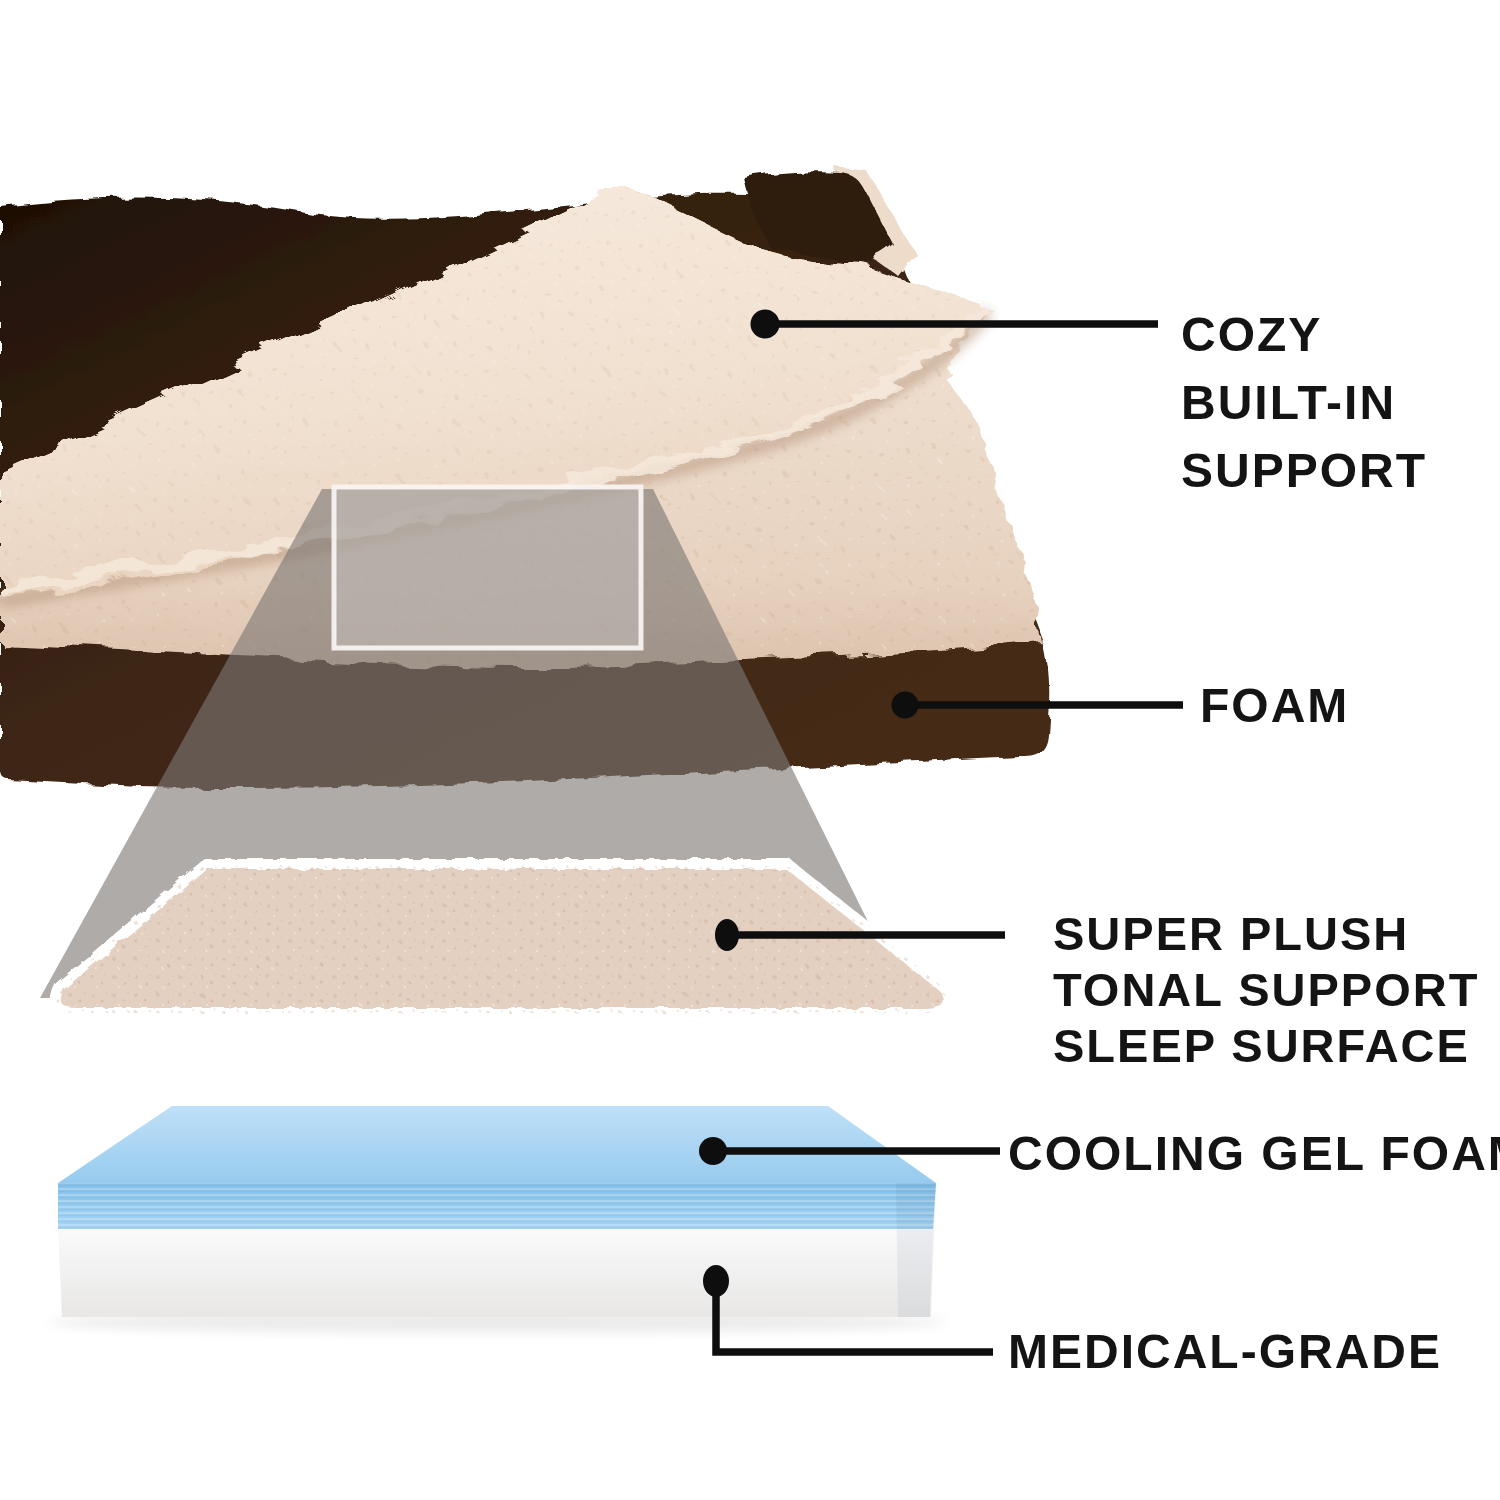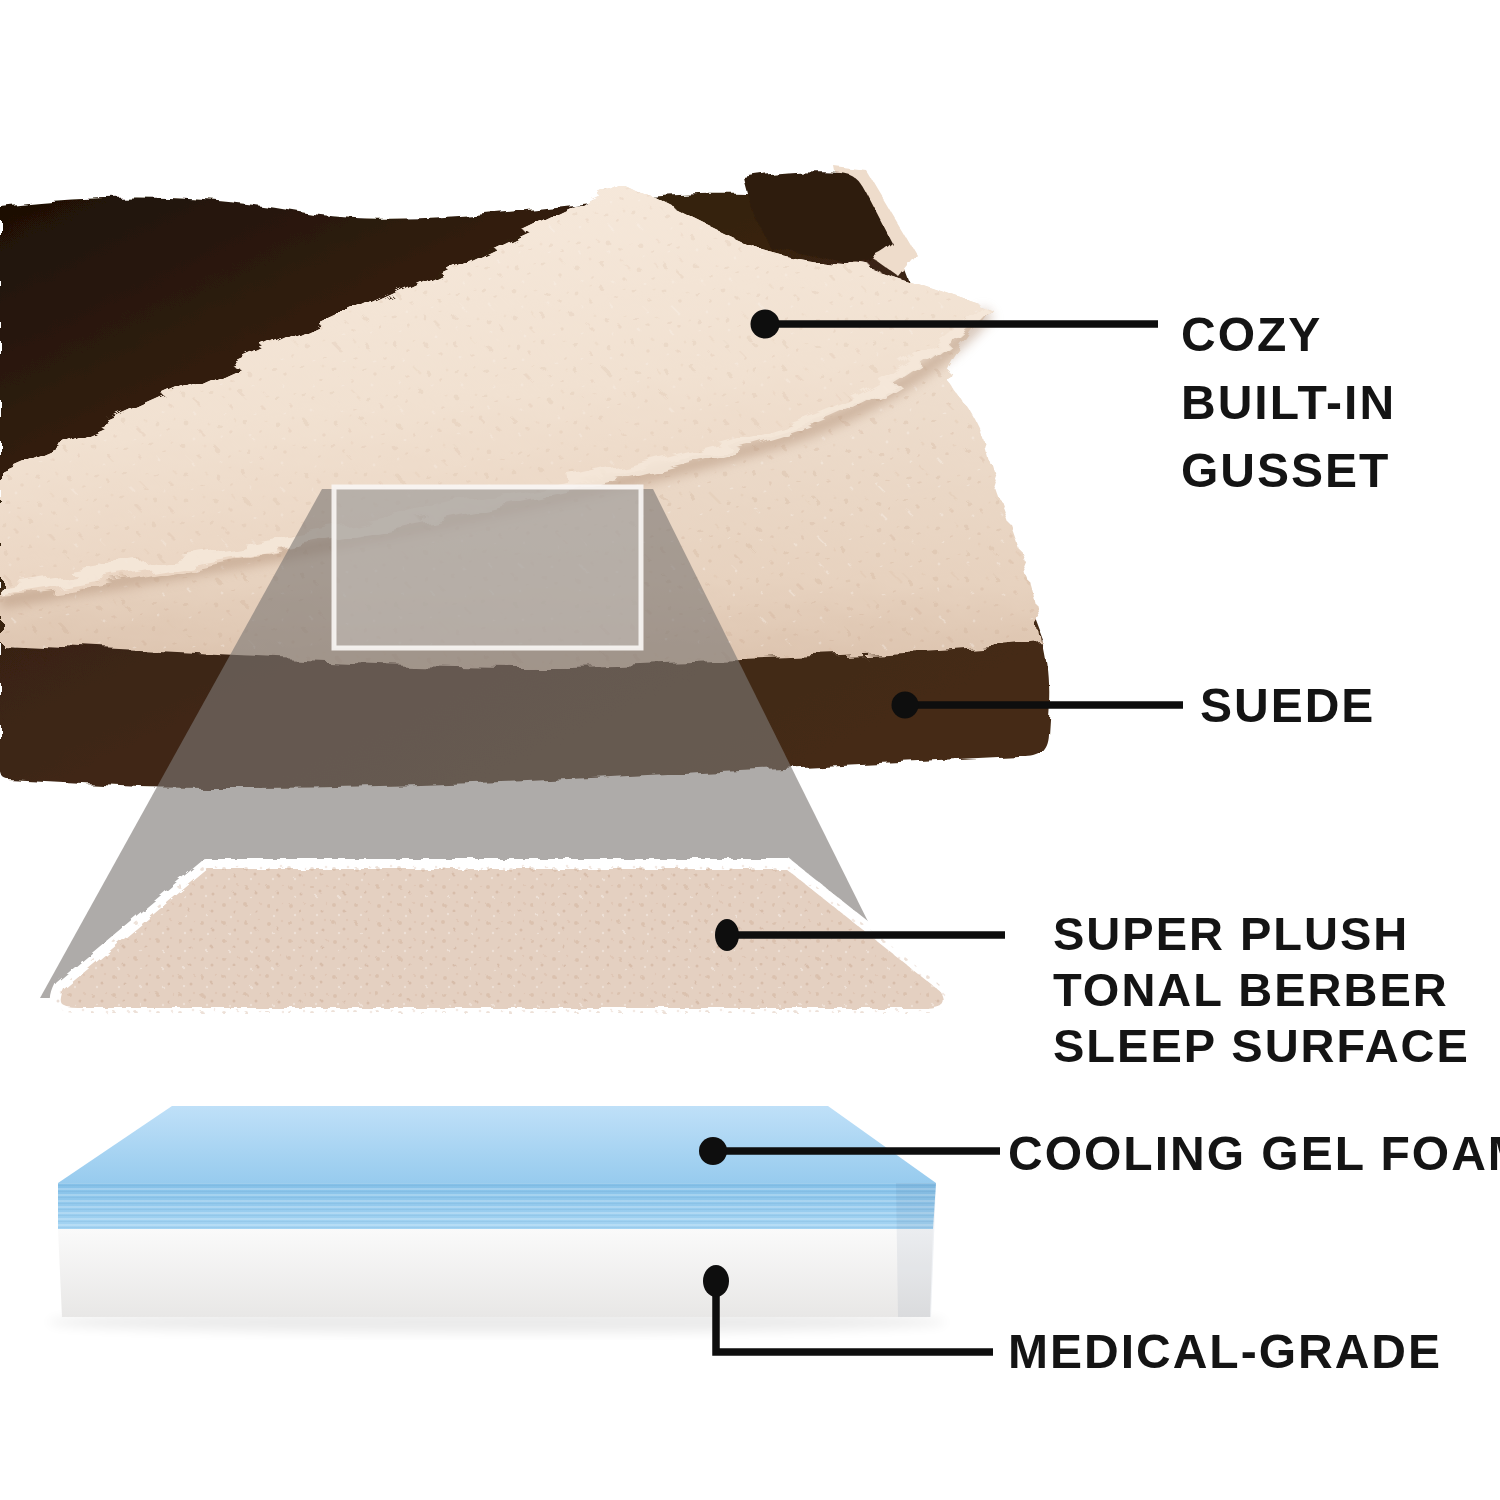--- a/index.html
+++ b/index.html
@@ -155,25 +155,25 @@
     <line x1="713" y1="1151" x2="1000" y2="1151" stroke="#0e0e0e"></line>
     <circle cx="713" cy="1151" r="14" fill="#0e0e0e"></circle>
 
     <polyline fill="none" points="716,1281 716,1352 993,1352" stroke="#0e0e0e"></polyline>
     <ellipse cx="716" cy="1281" rx="13" ry="16" fill="#0e0e0e"></ellipse>
   </g>
 </svg>
 
 <div class="lbl fs48" style="left:1181px;top:311px">COZY</div>
 <div class="lbl fs48" style="left:1181px;top:379px">BUILT-IN</div>
-<div class="lbl fs48" style="left:1181px;top:447px">GUSSET</div>
+<div class="lbl fs48" style="left:1181px;top:447px">SUPPORT</div>
 
-<div class="lbl fs48" style="left:1200px;top:682px">SUEDE</div>
+<div class="lbl fs48" style="left:1200px;top:682px">FOAM</div>
 
 <div class="lbl fs47" style="left:1021px;top:910px">SUPER PLUSH</div>
-<div class="lbl fs47" style="left:1021px;top:966px">TONAL BERBER</div>
+<div class="lbl fs47" style="left:1021px;top:966px">TONAL SUPPORT</div>
 <div class="lbl fs47" style="left:1021px;top:1022px">SLEEP SURFACE</div>
 
 <div class="lbl fs48" style="left:1008px;top:1130px">COOLING GEL FOAM</div>
 
 <div class="lbl fs48" style="left:1008px;top:1328px">MEDICAL-GRADE</div>
 
 </div>
 
 </body></html>

